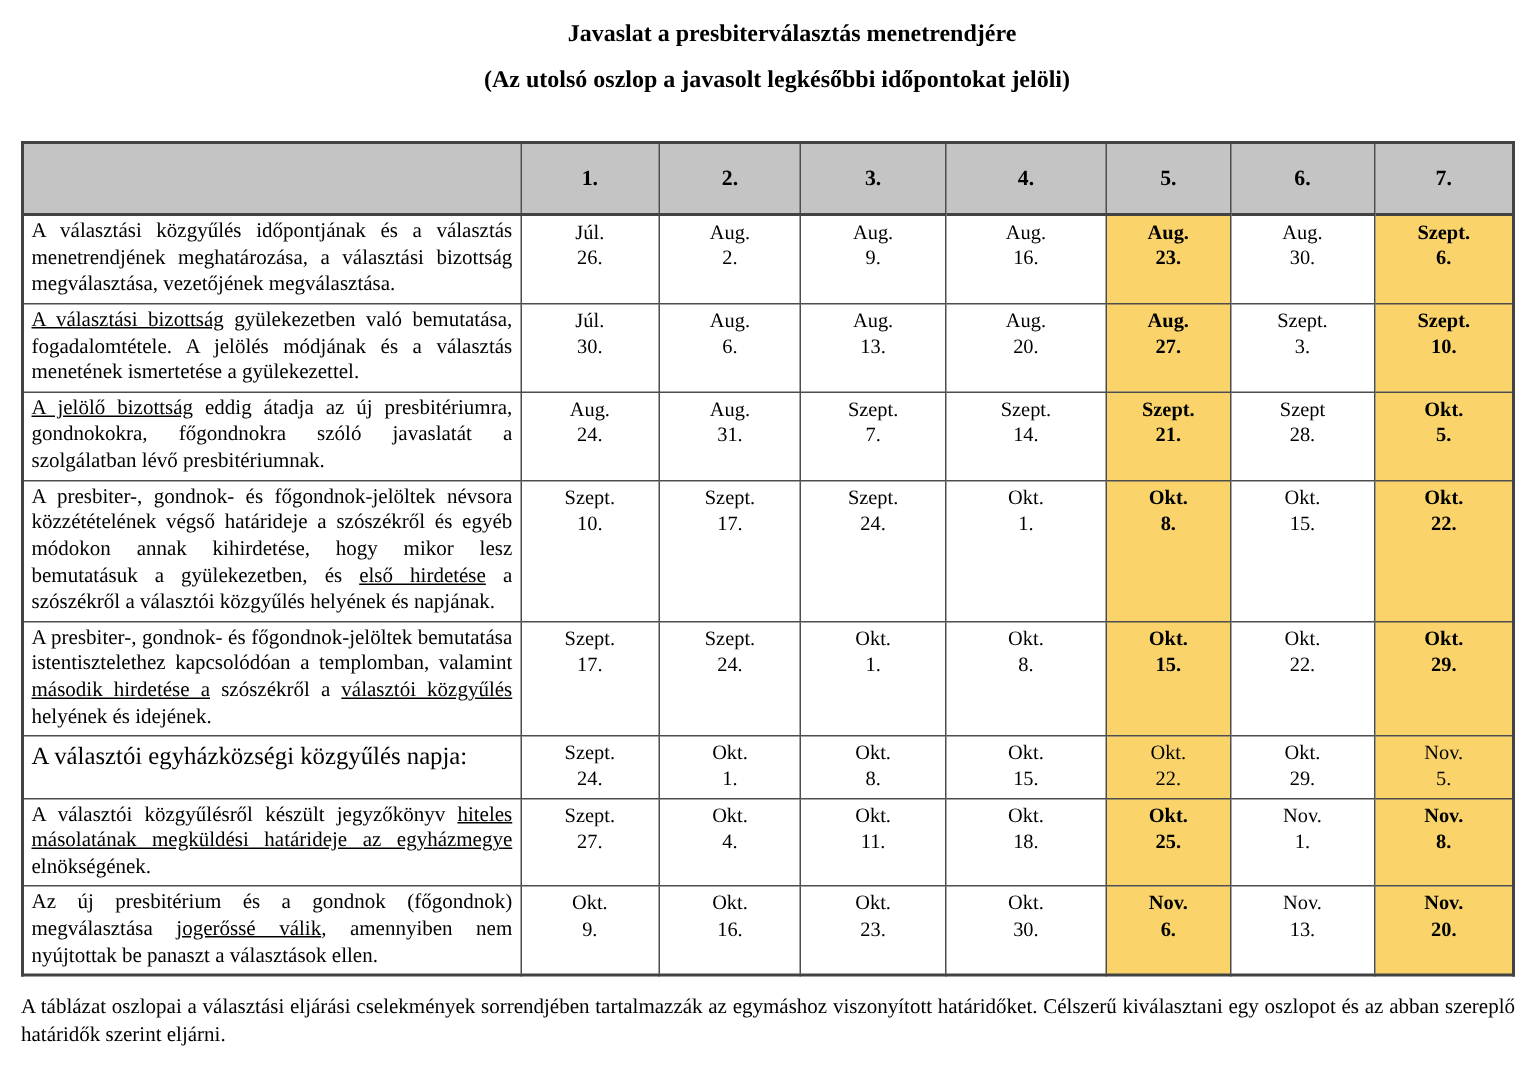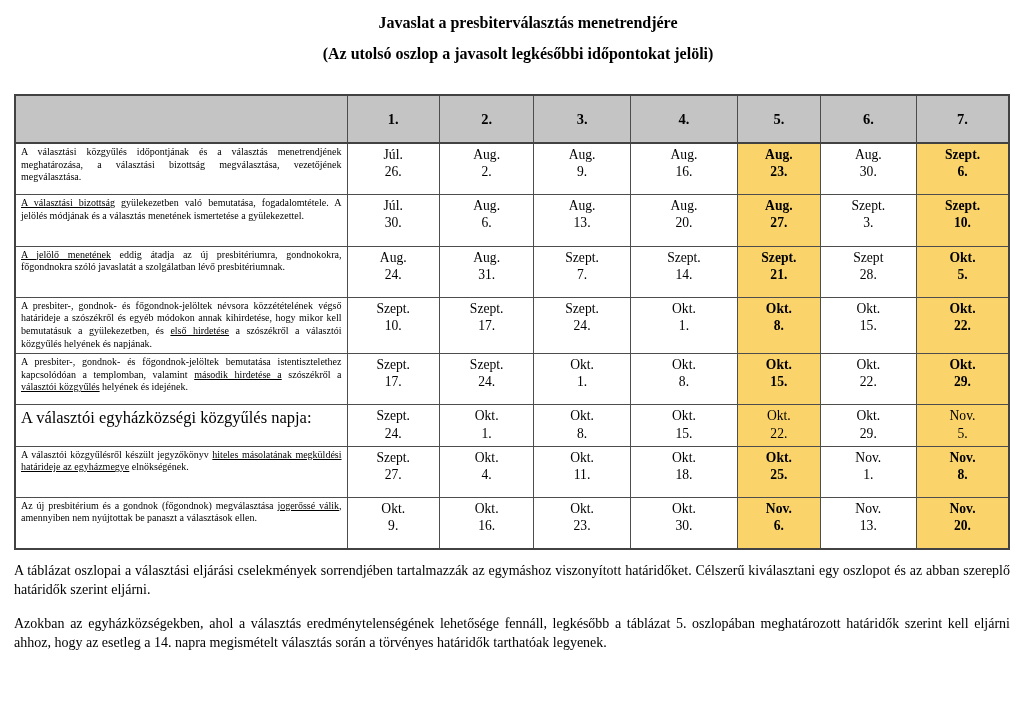--- a/index.html
+++ b/index.html
@@ -45,21 +45,21 @@
   table.schedule thead th {
     background: #c4c4c4;
     height: 44px;
     font-size: 14.5px;
     font-weight: bold;
     text-align: center;
     vertical-align: middle;
     border-bottom: 2px solid #424242;
   }
   td.desc {
-    font-size: 10px;
+    font-size: 14px;
     line-height: 1.26;
     text-align: justify;
     vertical-align: top;
     padding: 2px 5px 3px 5px;
   }
   td.date {
     font-size: 13.6px;
     line-height: 1.26;
     text-align: center;
     vertical-align: top;
@@ -174,21 +174,21 @@
           <td class="date">
             <span class="m">Szept.</span>
             <span class="d">3.</span>
           </td>
           <td class="date hl">
             <span class="m">Szept.</span>
             <span class="d">10.</span>
           </td>
         </tr>
         <tr>
-          <td class="desc"><u>A jelölő menetének</u><span> eddig átadja az új presbitériumra, gondnokokra, főgondnokra szóló javaslatát a szolgálatban lévő presbitériumnak.</span></td>
+          <td class="desc"><u>A jelölő bizottság</u><span> eddig átadja az új presbitériumra, gondnokokra, főgondnokra szóló javaslatát a szolgálatban lévő presbitériumnak.</span></td>
           <td class="date">
             <span class="m">Aug.</span>
             <span class="d">24.</span>
           </td>
           <td class="date">
             <span class="m">Aug.</span>
             <span class="d">31.</span>
           </td>
           <td class="date">
             <span class="m">Szept.</span>
@@ -205,21 +205,21 @@
           <td class="date">
             <span class="m">Szept</span>
             <span class="d">28.</span>
           </td>
           <td class="date hl">
             <span class="m">Okt.</span>
             <span class="d">5.</span>
           </td>
         </tr>
         <tr>
-          <td class="desc"><span>A presbiter-, gondnok- és főgondnok-jelöltek névsora közzétételének végső határideje a szószékről és egyéb módokon annak kihirdetése, hogy mikor kell bemutatásuk a gyülekezetben, és </span><u>első hirdetése</u><span> a szószékről a választói közgyűlés helyének és napjának.</span></td>
+          <td class="desc"><span>A presbiter-, gondnok- és főgondnok-jelöltek névsora közzétételének végső határideje a szószékről és egyéb módokon annak kihirdetése, hogy mikor lesz bemutatásuk a gyülekezetben, és </span><u>első hirdetése</u><span> a szószékről a választói közgyűlés helyének és napjának.</span></td>
           <td class="date">
             <span class="m">Szept.</span>
             <span class="d">10.</span>
           </td>
           <td class="date">
             <span class="m">Szept.</span>
             <span class="d">17.</span>
           </td>
           <td class="date">
             <span class="m">Szept.</span>

